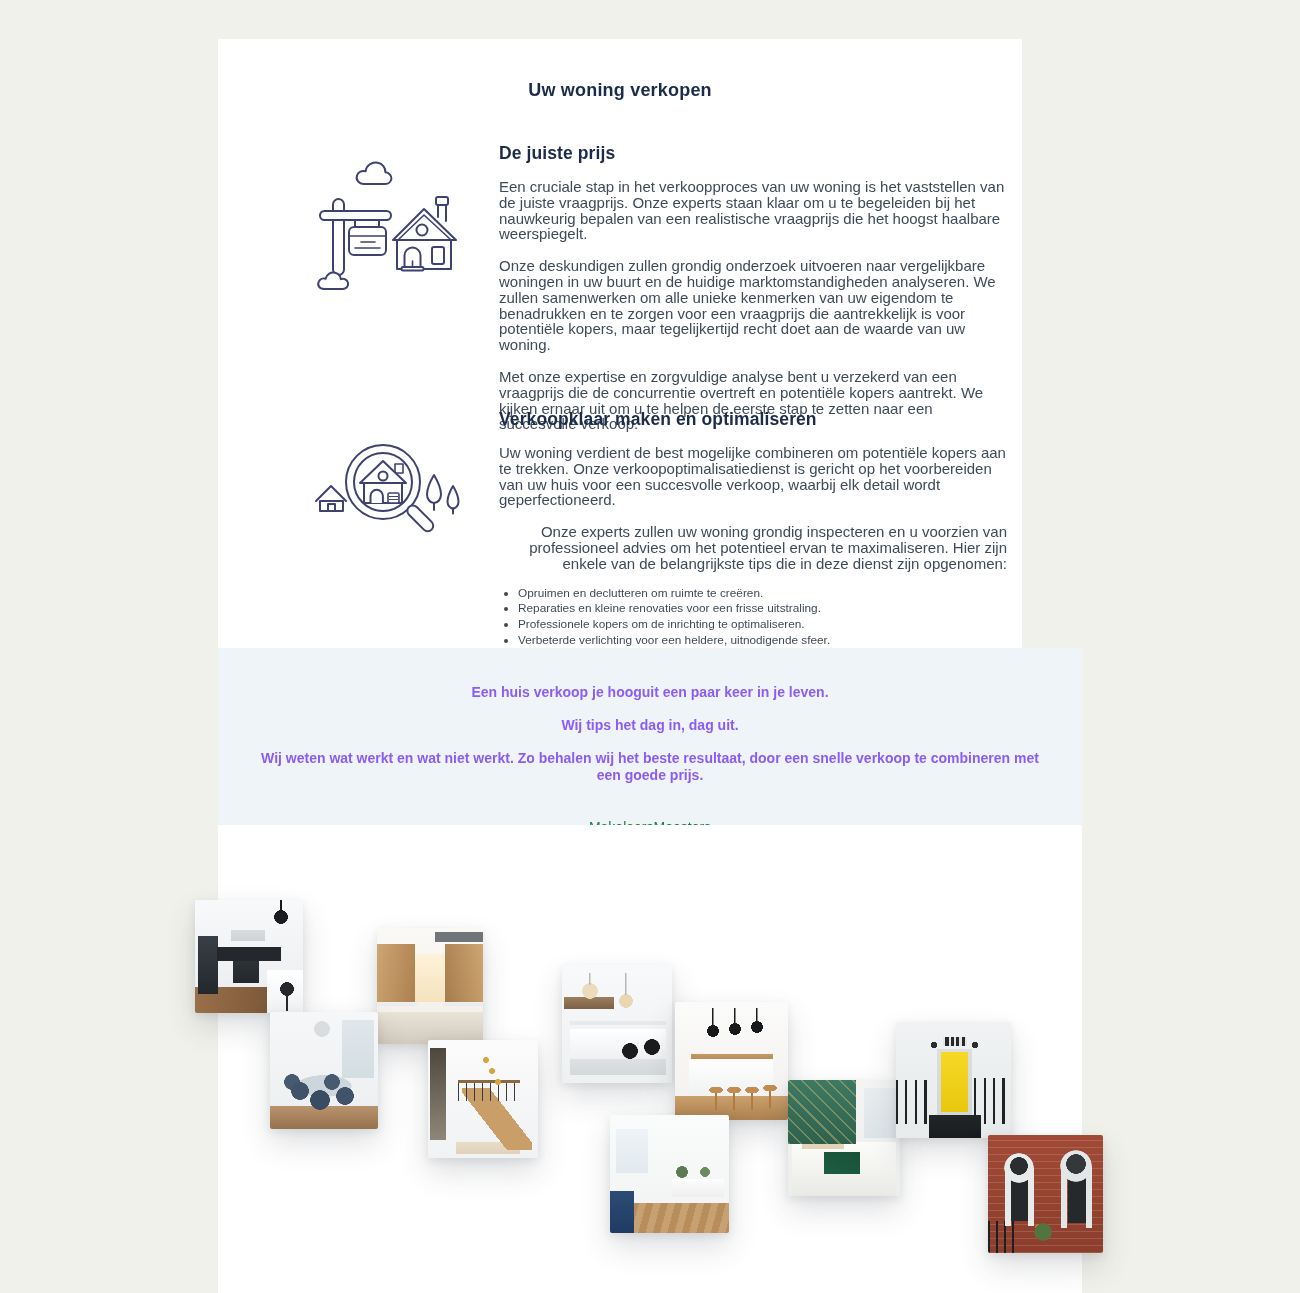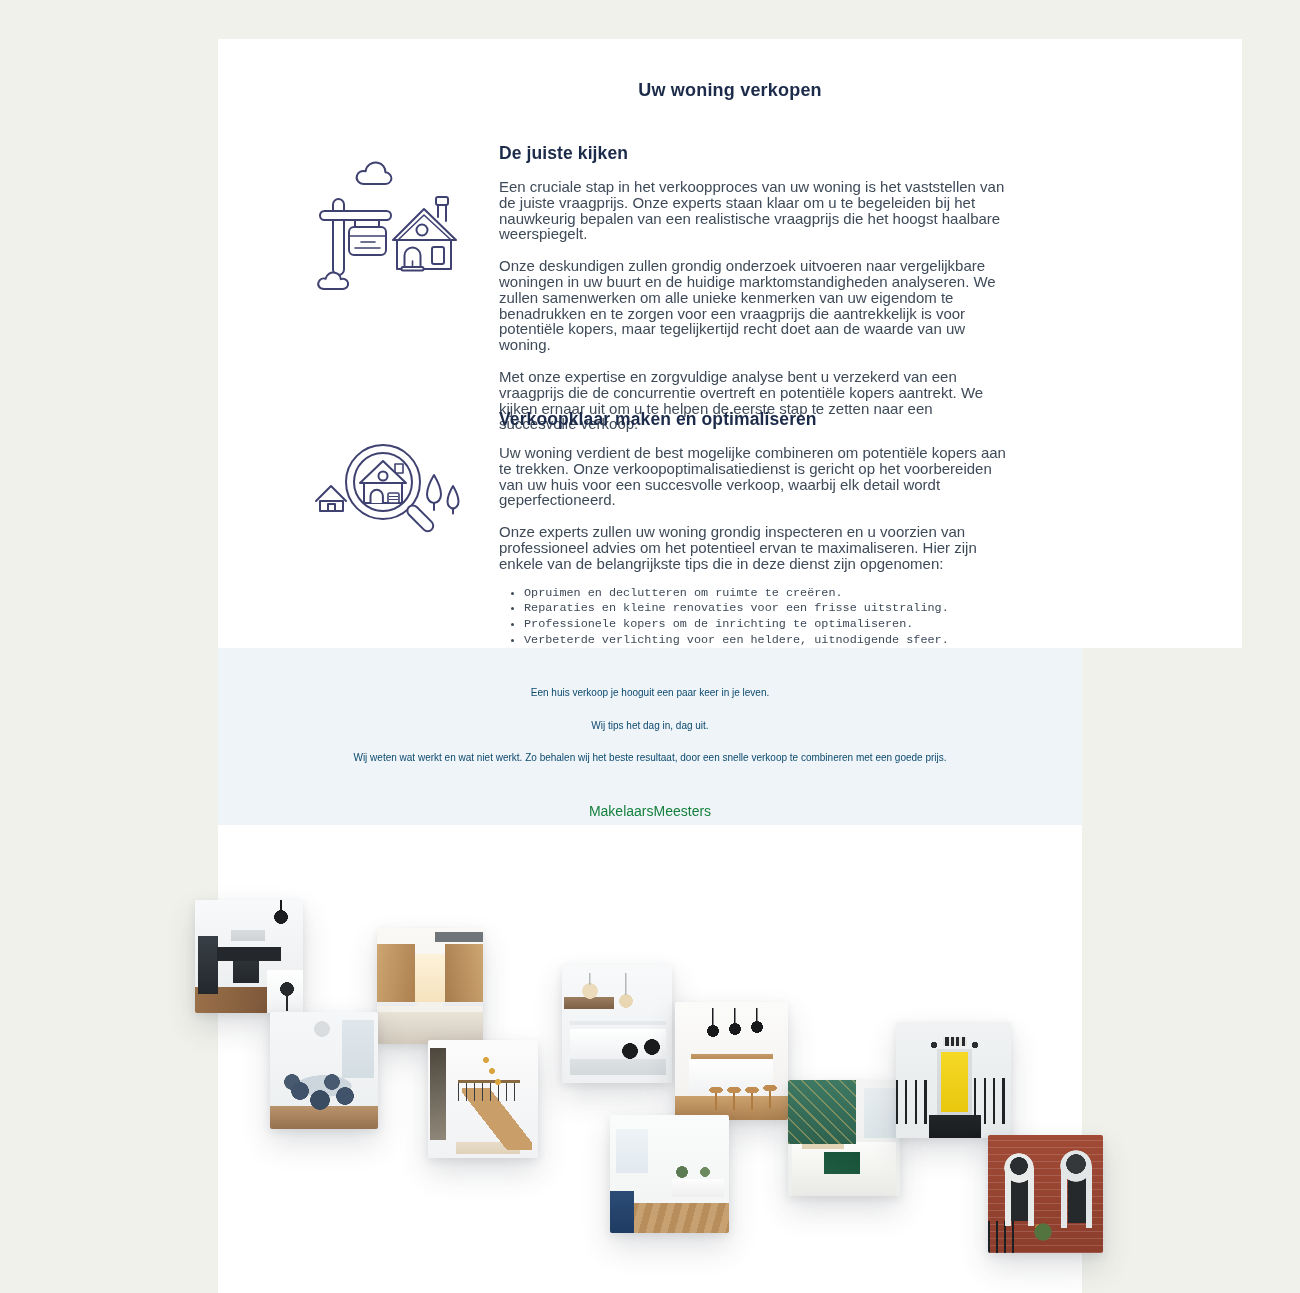--- a/index.html
+++ b/index.html
@@ -6,43 +6,43 @@
   body{
     width:1300px;height:1293px;
     background:#F0F1EB;
     font-family:"Liberation Sans","DejaVu Sans",sans-serif;
     position:relative;overflow:hidden;
     -webkit-font-smoothing:antialiased;
   }
   .page{position:absolute;inset:0;}
 
   
-  .card{position:absolute;left:218px;top:39px;width:1024px;height:609px;background:#FFFFFF;}
+  .card{position:absolute;left:218px;top:39px;width:804px;height:609px;background:#FFFFFF;}
   .page-title{
     margin:0;padding-top:41px;text-align:center;
     font-size:18px;font-weight:700;color:#1C2B4A;letter-spacing:.2px;
   }
   .illo{position:absolute;width:180px;}
   .illo1{left:82px;top:111px;height:150px;}
   .illo2{left:82px;top:381px;height:140px;}
   .txt{position:absolute;width:508px;}
   .txt1{left:281px;top:104px;}
   .txt2{left:281px;top:370px;}
   .sec-heading{margin:0 0 15px;font-size:17.5px;font-weight:700;color:#1C2B4A;letter-spacing:.1px;}
   .body-p{margin:0 0 16px;font-size:15px;line-height:15.8px;color:#3E4A58;}
-  .body-p.tight{margin-bottom:14px;}
-  .bullets{margin:8px;padding:0 0 0 17px;list-style:disc;font-family:Liberation Mono, monospace;}
+  .body-p.tight{margin-bottom:14px;text-align:right;}
+  .bullets{margin:2px;padding:0 0 0 17px;list-style:disc;}
   .bullets li{font-size:11.8px;line-height:15.8px;color:#3E4A58;}
 
   
   .band{
     position:absolute;left:218px;top:648px;width:864px;height:177px;
     background:#EFF4F8;text-align:center;box-sizing:border-box;padding-top:36px;
   }
-  .q{margin:0 0 16px;font-size:10px;line-height:17px;font-weight:400;color:#0c4a6e;}
+  .q{margin:0 0 16px;font-size:14px;line-height:17px;font-weight:700;color:#8b5cf6;}
   .q-wide{margin:0 auto 36px;max-width:790px;line-height:16.5px;}
   .brand{margin:0;font-size:14px;font-weight:400;color:#15803d;}
 
   
   .bottom{position:absolute;left:218px;top:825px;width:864px;height:468px;background:#FFFFFF;}
   .photo{
     position:absolute;border-radius:2px;
     box-shadow:0 14px 30px rgba(50,55,70,.16),0 3px 8px rgba(50,55,70,.10);
   }
 
@@ -212,21 +212,21 @@
         <rect x="97" y="90" width="54" height="29" fill="#fff"></rect>
         <circle cx="122" cy="80" r="5.5" fill="#fff"></circle>
         <path d="M104.5 119 V105.5 a8 8 0 0 1 16 0 V119" fill="#fff"></path>
         <path d="M112.5 111 v4.5" stroke-width="1.6"></path>
         <rect x="101.5" y="117" width="22" height="3.5" rx="1.5" fill="#fff"></rect>
         <rect x="132" y="97" width="12" height="17" rx="2" fill="#fff"></rect>
       </svg>
     </div>
 
     <div class="txt txt1">
-      <h2 class="sec-heading">De juiste kijken</h2>
+      <h2 class="sec-heading">De juiste prijs</h2>
       <p class="body-p">Een cruciale stap in het verkoopproces van uw woning is het vaststellen van de juiste vraagprijs. Onze experts staan klaar om u te begeleiden bij het nauwkeurig bepalen van een realistische vraagprijs die het hoogst haalbare weerspiegelt.</p>
       <p class="body-p">Onze deskundigen zullen grondig onderzoek uitvoeren naar vergelijkbare woningen in uw buurt en de huidige marktomstandigheden analyseren. We zullen samenwerken om alle unieke kenmerken van uw eigendom te benadrukken en te zorgen voor een vraagprijs die aantrekkelijk is voor potentiële kopers, maar tegelijkertijd recht doet aan de waarde van uw woning.</p>
       <p class="body-p">Met onze expertise en zorgvuldige analyse bent u verzekerd van een vraagprijs die de concurrentie overtreft en potentiële kopers aantrekt. We kijken ernaar uit om u te helpen de eerste stap te zetten naar een succesvolle verkoop.</p>
     </div>
 
     <div class="illo illo2">
       <svg viewBox="0 0 180 140" width="180" height="140" fill="none" stroke="#3F4170" stroke-width="2" stroke-linecap="round" stroke-linejoin="round">
         <path d="M16 81 L31 66 L46 81" fill="#fff"></path>
         <rect x="20" y="81" width="23" height="10" fill="#fff"></rect>
         <rect x="28" y="84" width="7" height="7" fill="#fff"></rect>

